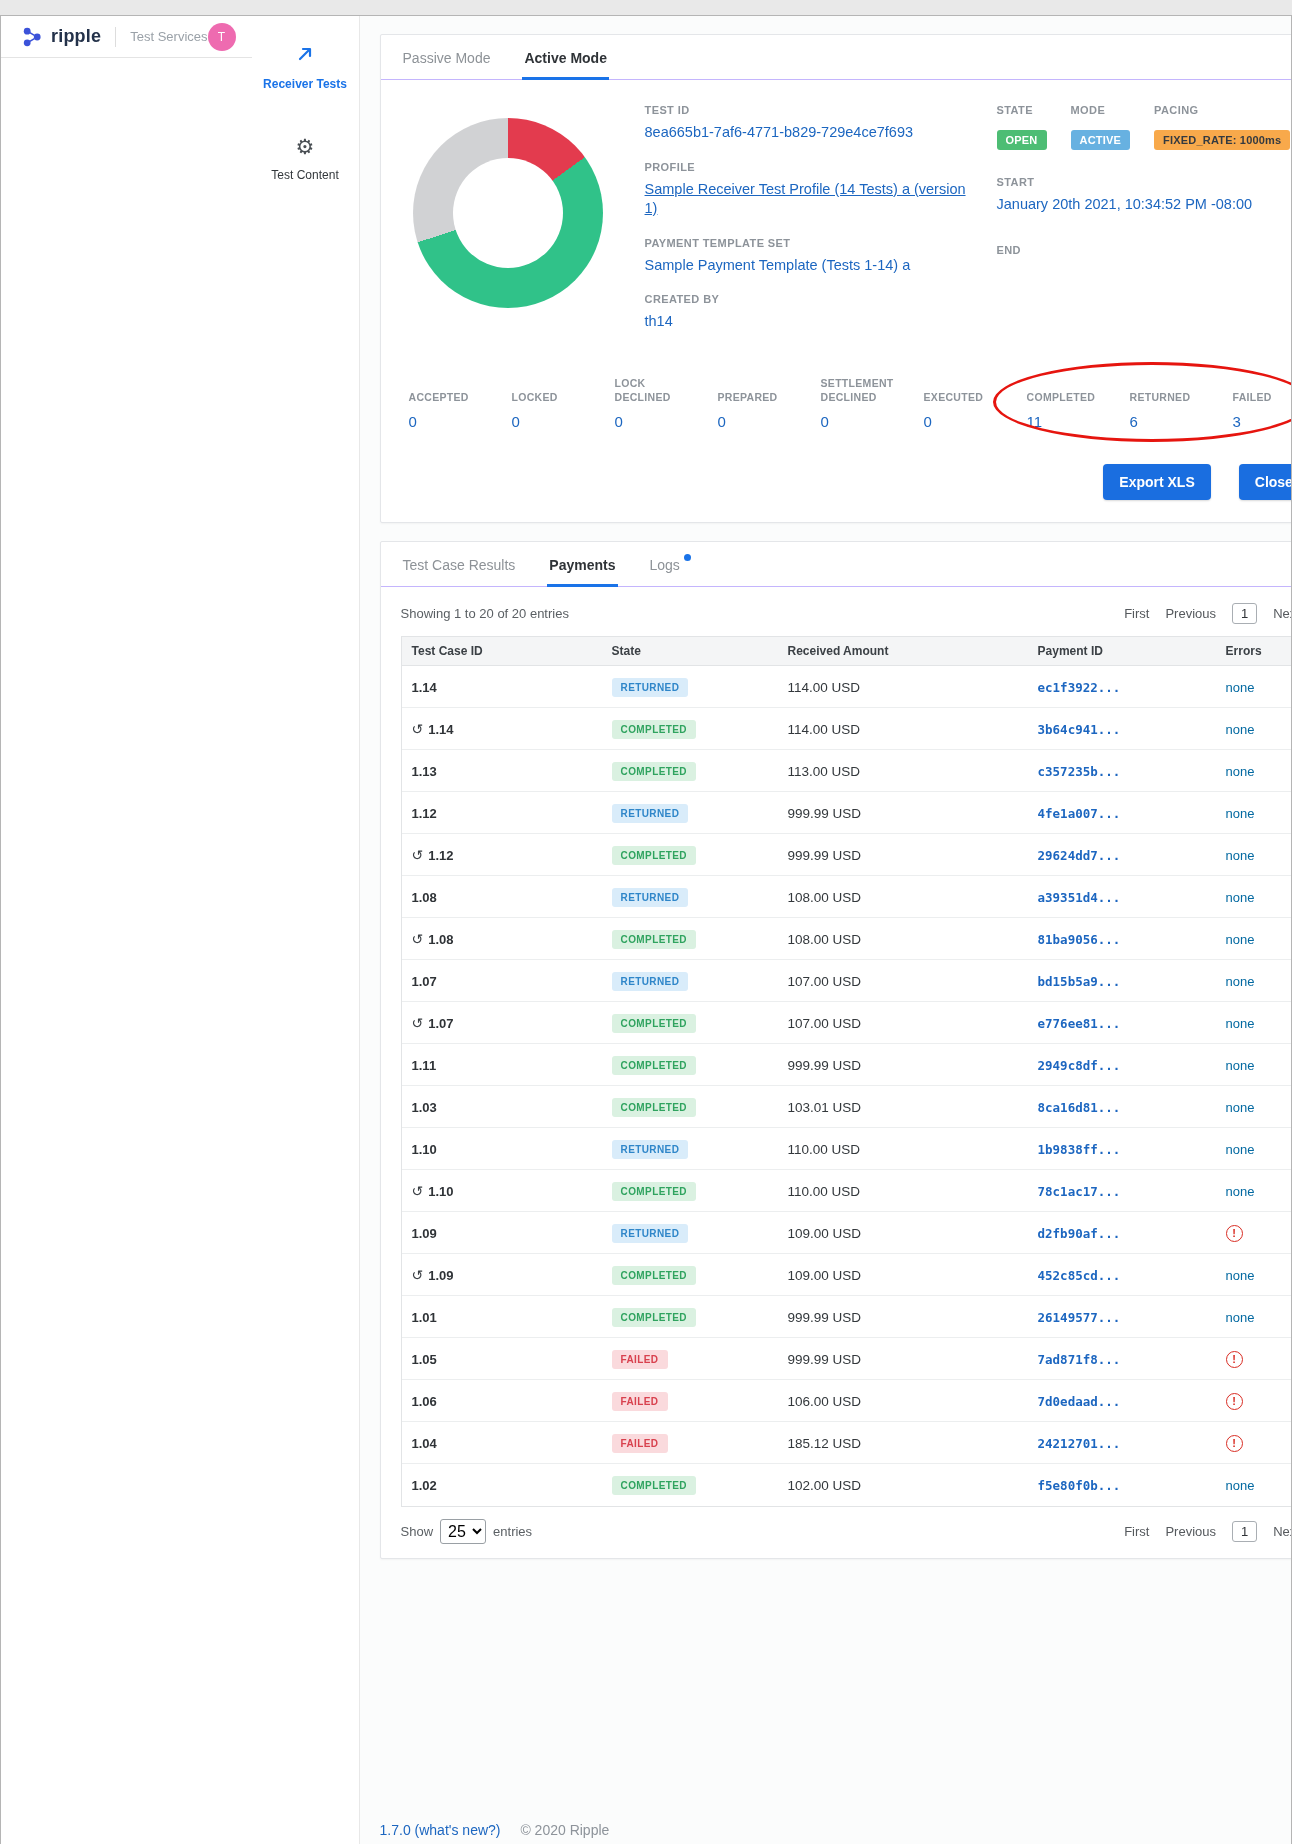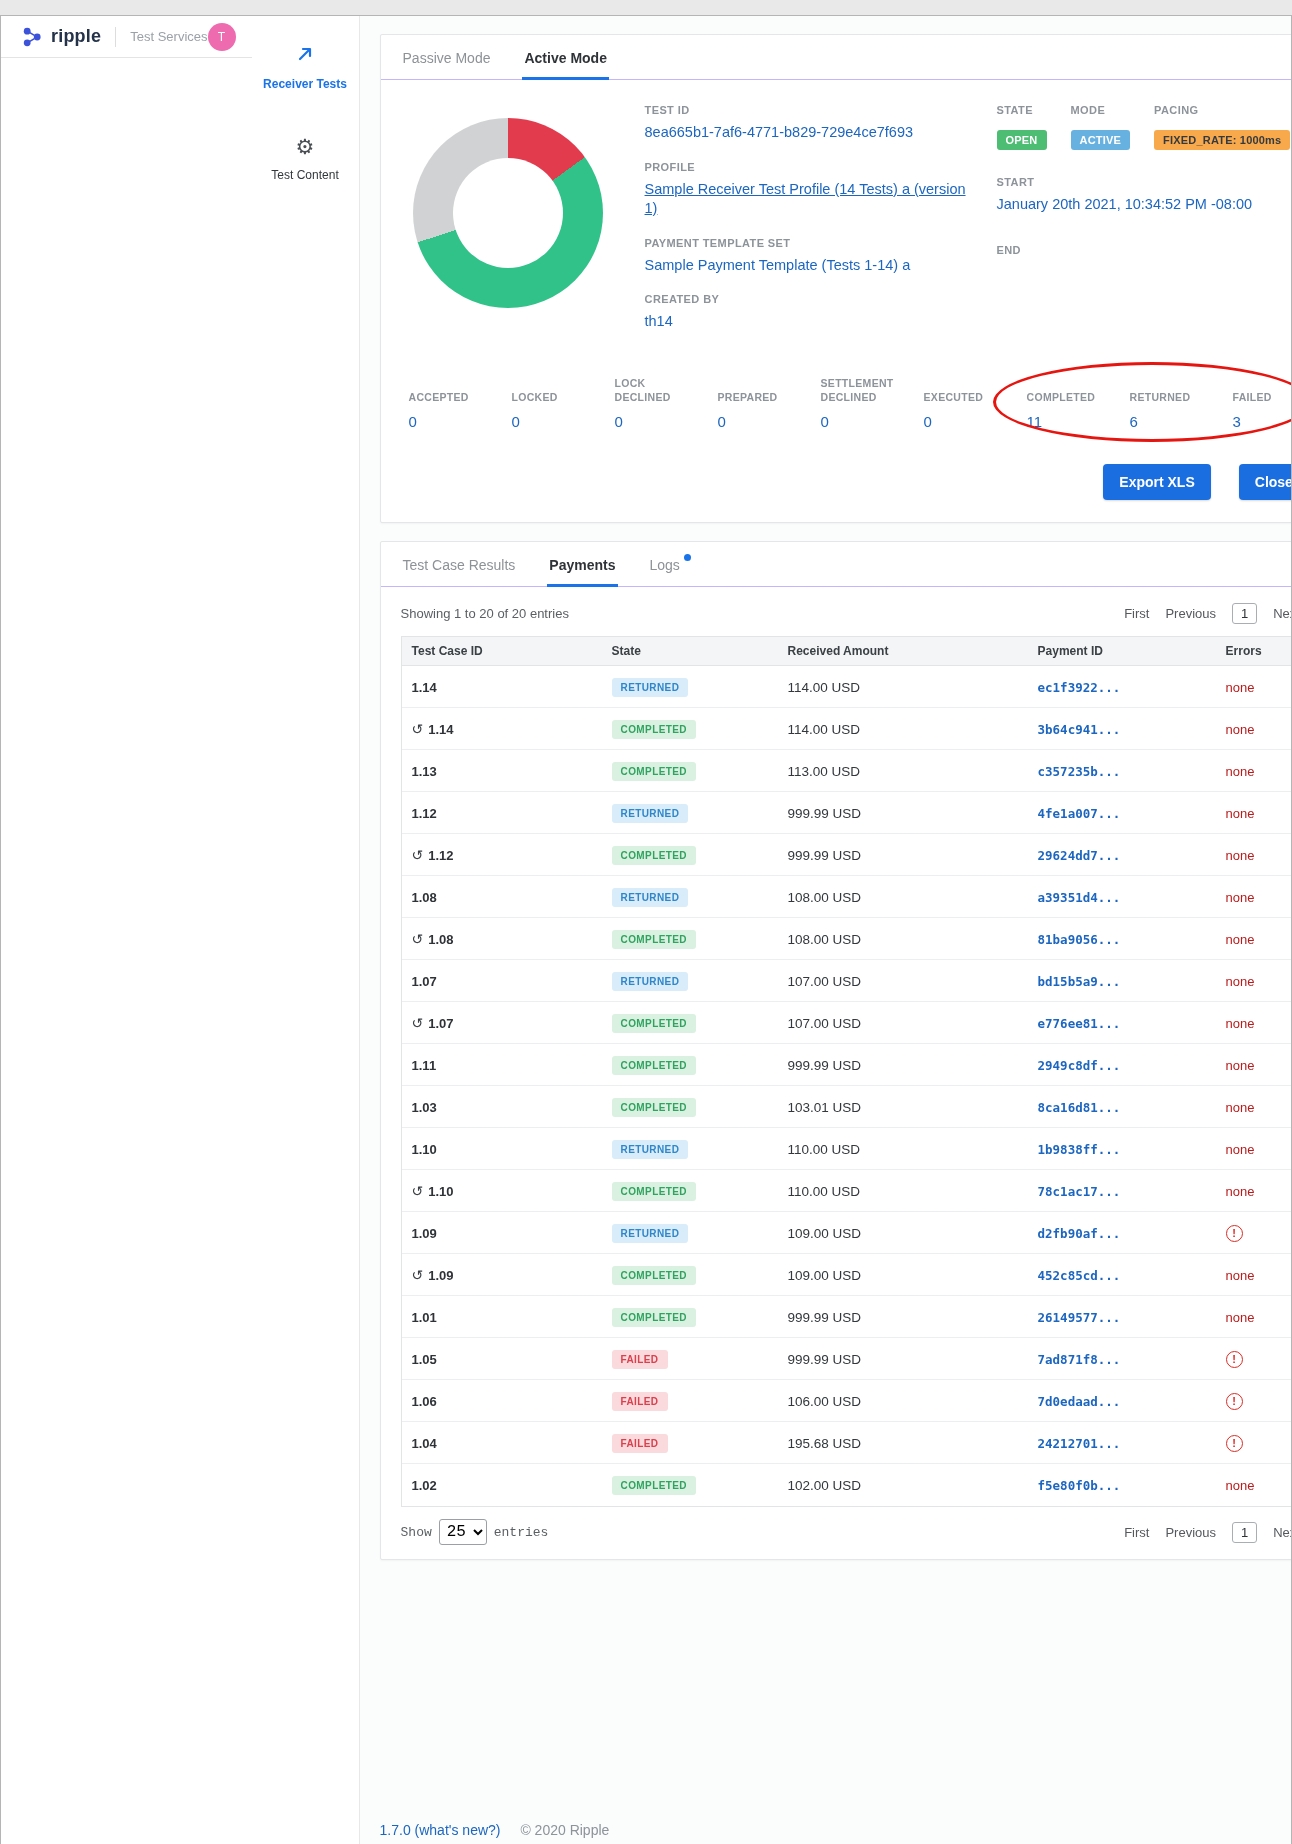--- a/index.html
+++ b/index.html
@@ -86,25 +86,25 @@
   .col-4 { width:188px; flex:none; }
   .col-5 { flex:1; }
   .tc-id { font-weight:bold; font-size:13px; color:#2f3337; }
   .retry-icon { font-size:14px; margin-right:5px; color:#3b4045; }
   .pill { display:inline-block; font-size:10px; font-weight:bold; letter-spacing:.4px; padding:4px 9px; border-radius:3px; }
   .pill-returned { background:#d9ecfa; color:#2f86c9; }
   .pill-completed { background:#daf1e1; color:#2fa35f; }
   .pill-failed { background:#fadadd; color:#d8414e; }
   .amount { font-size:13.5px; color:#33383c; }
   .payment-link { font-family:"DejaVu Sans Mono", monospace; font-size:12.5px; font-weight:bold; color:#1c66c0; cursor:pointer; }
-  .errors-none { font-size:13px; color:#b91c1c; }
+  .errors-none { font-size:13px; color:#0369a1; }
   .error-icon { width:17px; height:17px; border:1.5px solid #d92c23; border-radius:50%; color:#d92c23; font-size:11px; font-weight:bold; display:inline-flex; align-items:center; justify-content:center; cursor:pointer; }
 
   .table-foot { display:flex; justify-content:space-between; align-items:center; margin-top:12px; }
-  .show-entries { font-size:13px; color:#5a5f63; display:flex; align-items:center; gap:7px;font-family:Liberation Mono, monospace; }
+  .show-entries { font-size:13px; color:#5a5f63; display:flex; align-items:center; gap:7px; }
   .show-entries select { font-family:inherit; font-size:16px; padding:2px 3px; border:1px solid #9aa0a5; border-radius:3px; background:#fff; cursor:pointer; }
 
   
   .footer { margin-top:auto; width:982px; padding:12px 62px 6px 0; font-size:14px; }
   .version-link { color:#1c66c0; cursor:pointer; margin-right:16px; }
   .copyright { color:#8d939a; }
 </style>
 </head>
 <body>
 
@@ -399,21 +399,21 @@
                   <div class="trow">
                     <div class="td col-1"><span class="tc-id">1.06</span></div>
                     <div class="td col-2"><span class="pill pill-failed">FAILED</span></div>
                     <div class="td col-3"><span class="amount">106.00 USD</span></div>
                     <div class="td col-4"><span class="payment-link">7d0edaad...</span></div>
                     <div class="td col-5"><span class="error-icon">!</span></div>
                   </div>
                   <div class="trow">
                     <div class="td col-1"><span class="tc-id">1.04</span></div>
                     <div class="td col-2"><span class="pill pill-failed">FAILED</span></div>
-                    <div class="td col-3"><span class="amount">195.68 USD</span></div>
+                    <div class="td col-3"><span class="amount">185.12 USD</span></div>
                     <div class="td col-4"><span class="payment-link">24212701...</span></div>
                     <div class="td col-5"><span class="error-icon">!</span></div>
                   </div>
                   <div class="trow">
                     <div class="td col-1"><span class="tc-id">1.02</span></div>
                     <div class="td col-2"><span class="pill pill-completed">COMPLETED</span></div>
                     <div class="td col-3"><span class="amount">102.00 USD</span></div>
                     <div class="td col-4"><span class="payment-link">f5e80f0b...</span></div>
                     <div class="td col-5"><span class="errors-none">none</span></div>
                   </div>

